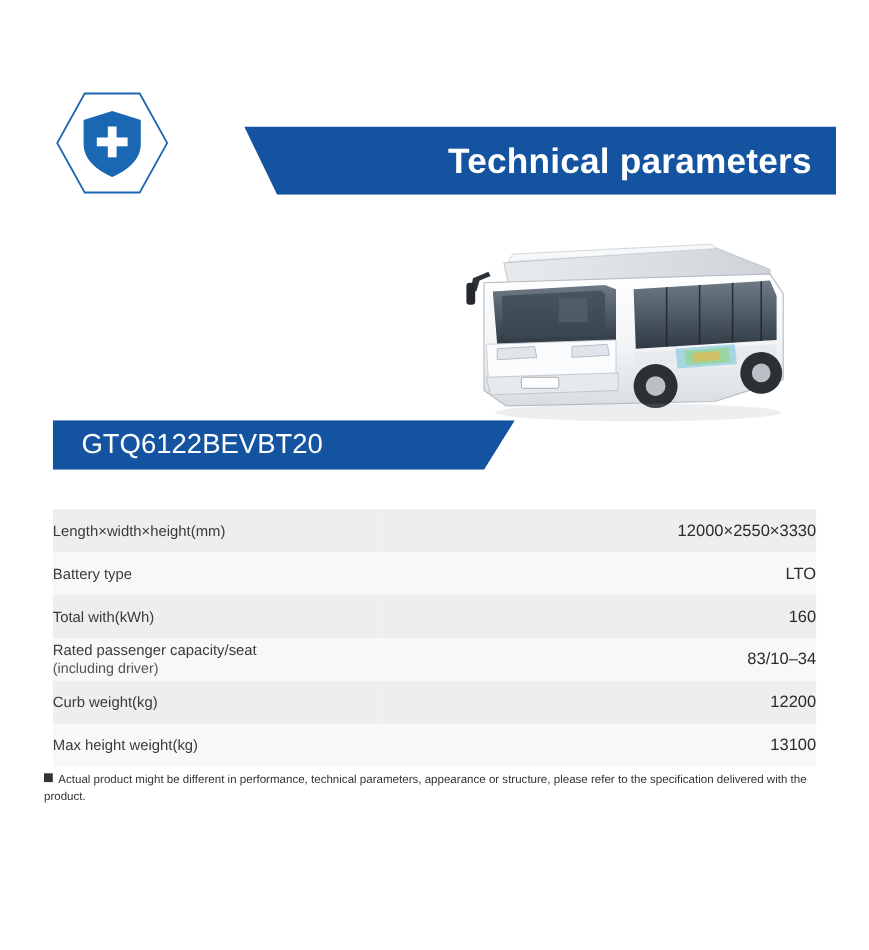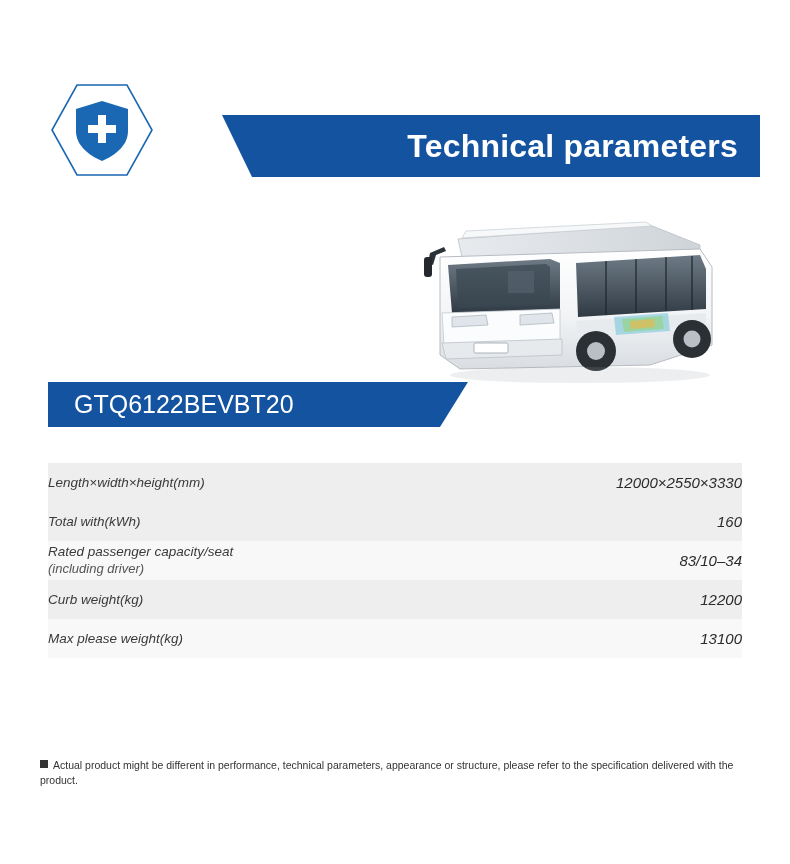--- a/index.html
+++ b/index.html
@@ -91,21 +91,20 @@
   }
 
   
   .spec-table {
     position: absolute;
     left: 48px;
     top: 463px;
     width: 694px;
     border-collapse: collapse;
     table-layout: fixed;
-    font-style: italic;
   }
   .spec-table tr { height: 39px; }
   .spec-table td {
     padding: 0;
     vertical-align: middle;
   }
   .spec-table tr.odd td { background: #eeeeee; }
   .spec-table tr.even td { background: #f8f8f8; }
   .cell-label {
     width: 297px;
@@ -123,21 +122,21 @@
   .cell-value {
     text-align: right;
     font-size: 15px;
     color: #2b2b2b;
   }
 
   
   .footnote {
     position: absolute;
     left: 40px;
-    top: 758px;
+    top: 702px;
     width: 712px;
     font-size: 10.5px;
     line-height: 1.45;
     color: #333;
   }
   .footnote .marker {
     display: inline-block;
     width: 8px;
     height: 8px;
     background: #333;
@@ -244,20 +243,26 @@
   </div>
 
   <table class="spec-table">
     <tbody>
       <tr class="odd">
         <td class="cell-label">
           <span>Length×width×height(mm)</span>
         </td>
         <td class="cell-value">12000×2550×3330</td>
       </tr>
+      <tr class="even">
+        <td class="cell-label">
+          <span>Battery type</span>
+        </td>
+        <td class="cell-value">LTO</td>
+      </tr>
       <tr class="odd">
         <td class="cell-label">
           <span>Total with(kWh)</span>
         </td>
         <td class="cell-value">160</td>
       </tr>
       <tr class="even">
         <td class="cell-label">
           <span>Rated passenger capacity/seat</span>
           <span class="sub">(including driver)</span>
@@ -265,21 +270,21 @@
         <td class="cell-value">83/10–34</td>
       </tr>
       <tr class="odd">
         <td class="cell-label">
           <span>Curb weight(kg)</span>
         </td>
         <td class="cell-value">12200</td>
       </tr>
       <tr class="even">
         <td class="cell-label">
-          <span>Max please weight(kg)</span>
+          <span>Max height weight(kg)</span>
         </td>
         <td class="cell-value">13100</td>
       </tr>
     </tbody>
   </table>
 
   <div class="footnote">
     <span class="marker"></span><span class="txt">Actual product might be different in performance, technical parameters, appearance or structure, please refer to the specification delivered with the product.</span>
   </div>
 

